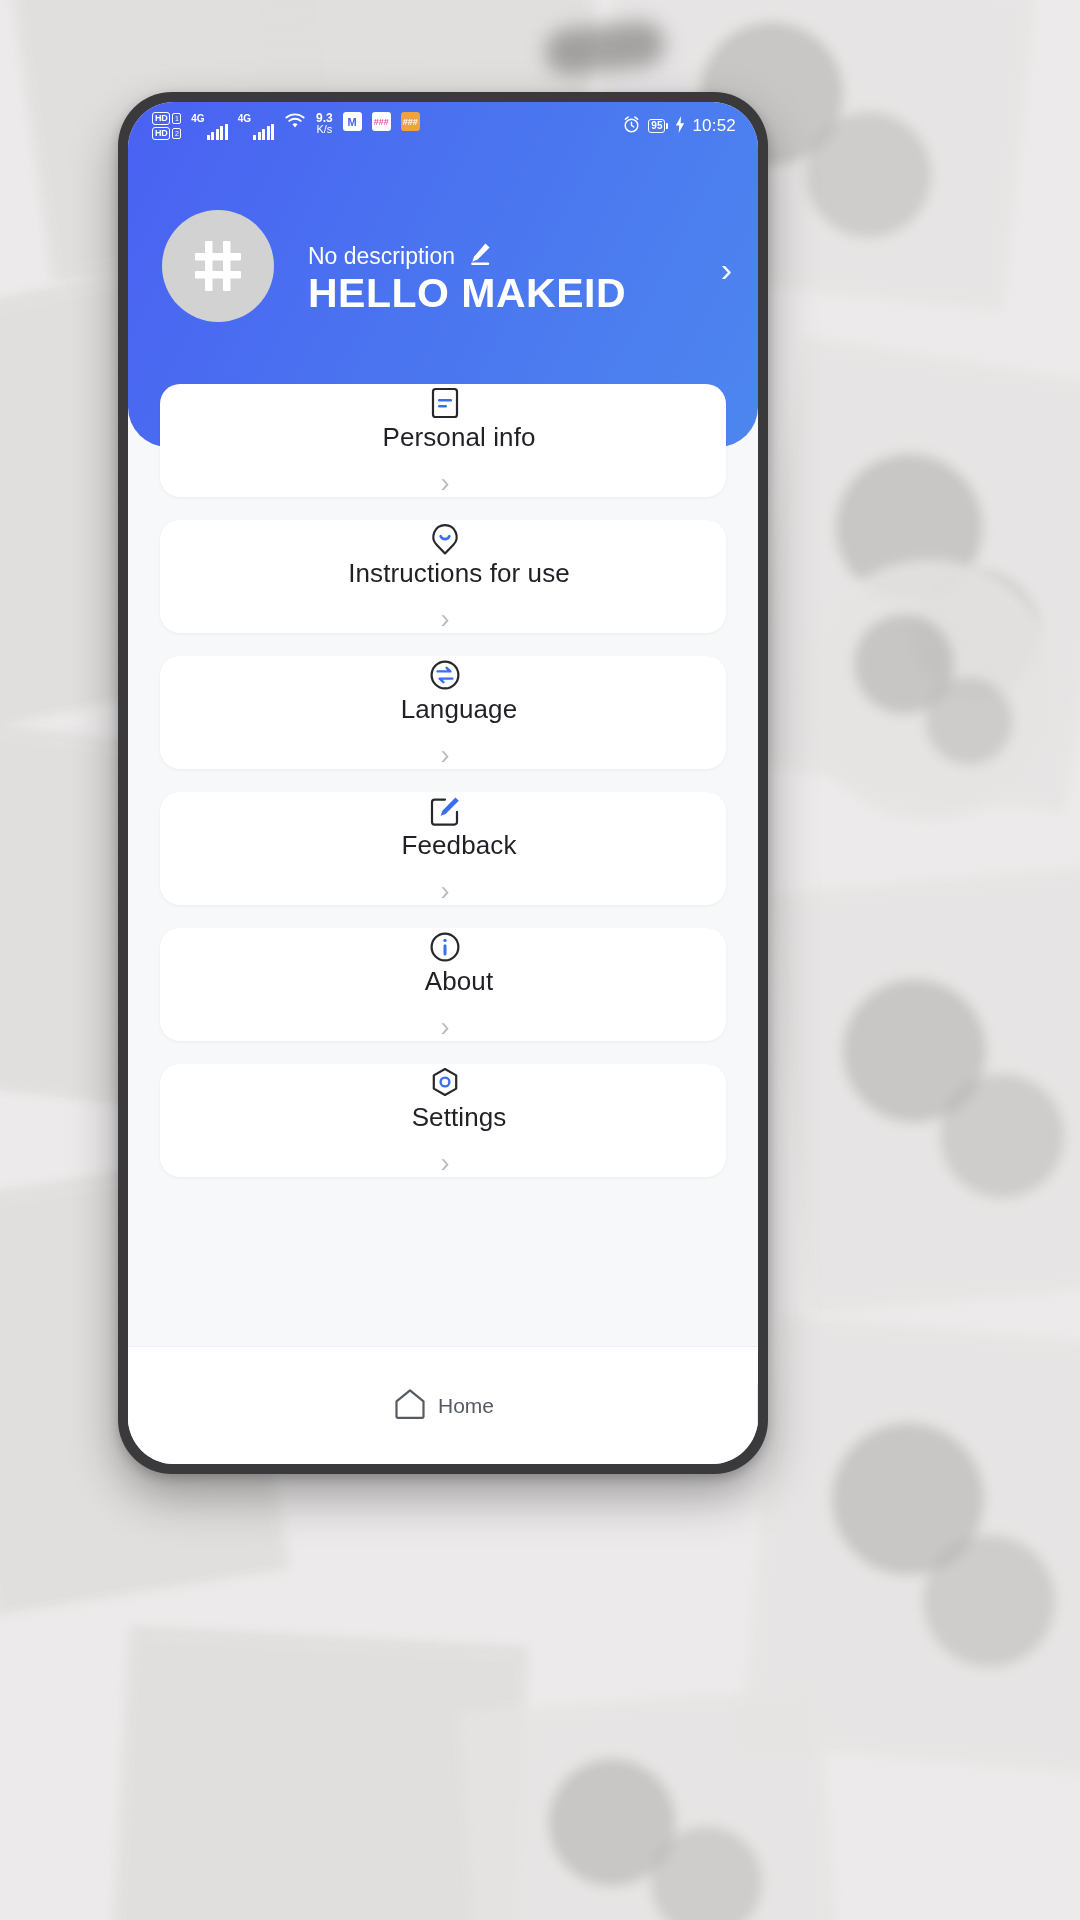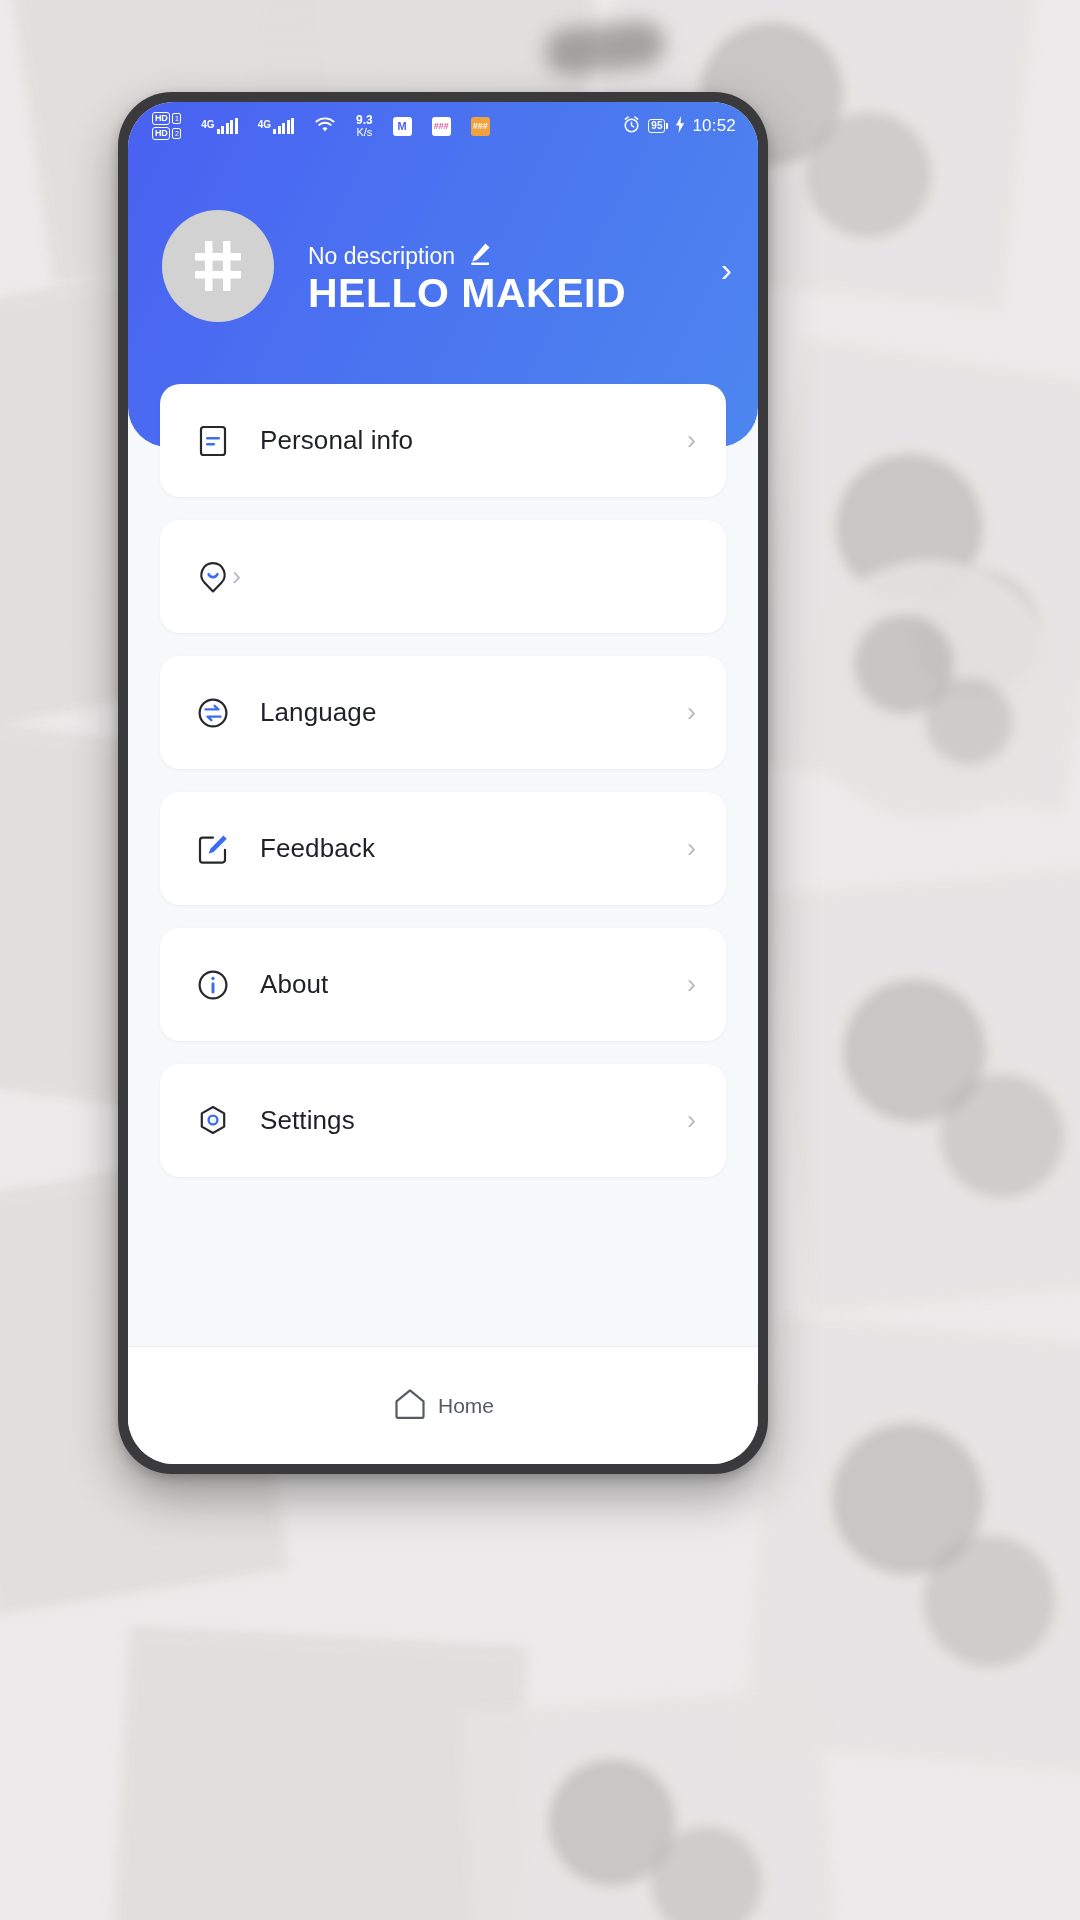--- a/index.html
+++ b/index.html
@@ -87,21 +87,21 @@
     left: 0; top: 0;
     width: 100%;
     height: 48px;
     display: flex;
     align-items: center;
     justify-content: space-between;
     padding: 0 22px 0 24px;
     color: #ffffff;
     font-size: 15px;
   }
-  #status-left { display: flex; align-items: center; gap: 20px; }
+  #status-left { display: flex; gap: 10px; }
   #status-right { display: flex; align-items: center; gap: 7px; }
 
   .hd-stack { display: flex; flex-direction: column; gap: 2px; }
   .hd-badge {
     display: flex; align-items: center; gap: 2px;
   }
   .hd-box {
     border: 1.4px solid #fff;
     border-radius: 3px;
     font-size: 9px;
@@ -221,20 +221,21 @@
     gap: 23px;
   }
   .menu-card {
     background: #ffffff;
     border-radius: 20px;
     height: 113px;
     display: flex;
     align-items: center;
     padding: 0 30px 0 34px;
     box-shadow: 0 1px 3px rgba(40,50,80,0.06);
+    flex-direction: column;
   }
   .menu-icon {
     width: 38px; height: 38px;
     flex: 0 0 auto;
     display: flex; align-items: center; justify-content: center;
   }
   .menu-label {
     flex: 1;
     padding-left: 28px;
     font-size: 26px;
@@ -419,20 +420,21 @@
         <span class="menu-chevron">›</span>
       </div>
 
       <div class="menu-card">
         <span class="menu-icon">
           <svg width="34" height="34" viewBox="0 0 34 34">
             <path d="M17 3.2 A11.6 11.6 0 0 1 25.4 22.8 L17 31.4 L8.6 22.8 A11.6 11.6 0 0 1 17 3.2 Z" stroke="#26282d" stroke-width="2.2" fill="none" stroke-linejoin="round"></path>
             <path d="M12.6 14.2 A4.8 4.8 0 0 0 21.4 14.2" stroke="#3a6df0" stroke-width="2.6" fill="none" stroke-linecap="round"></path>
           </svg>
         </span>
+        <span class="menu-label">Instructions for use</span>
         <span class="menu-chevron">›</span>
       </div>
 
       <div class="menu-card">
         <span class="menu-icon">
           <svg width="34" height="34" viewBox="0 0 34 34">
             <circle cx="17" cy="17" r="13.4" stroke="#26282d" stroke-width="2.2" fill="none"></circle>
             <path d="M9.6 13.4 H22.4 L18.6 9.8" stroke="#3a6df0" stroke-width="2.4" fill="none" stroke-linecap="round" stroke-linejoin="round"></path>
             <path d="M24.4 20.6 H11.6 L15.4 24.2" stroke="#3a6df0" stroke-width="2.4" fill="none" stroke-linecap="round" stroke-linejoin="round"></path>
           </svg>

